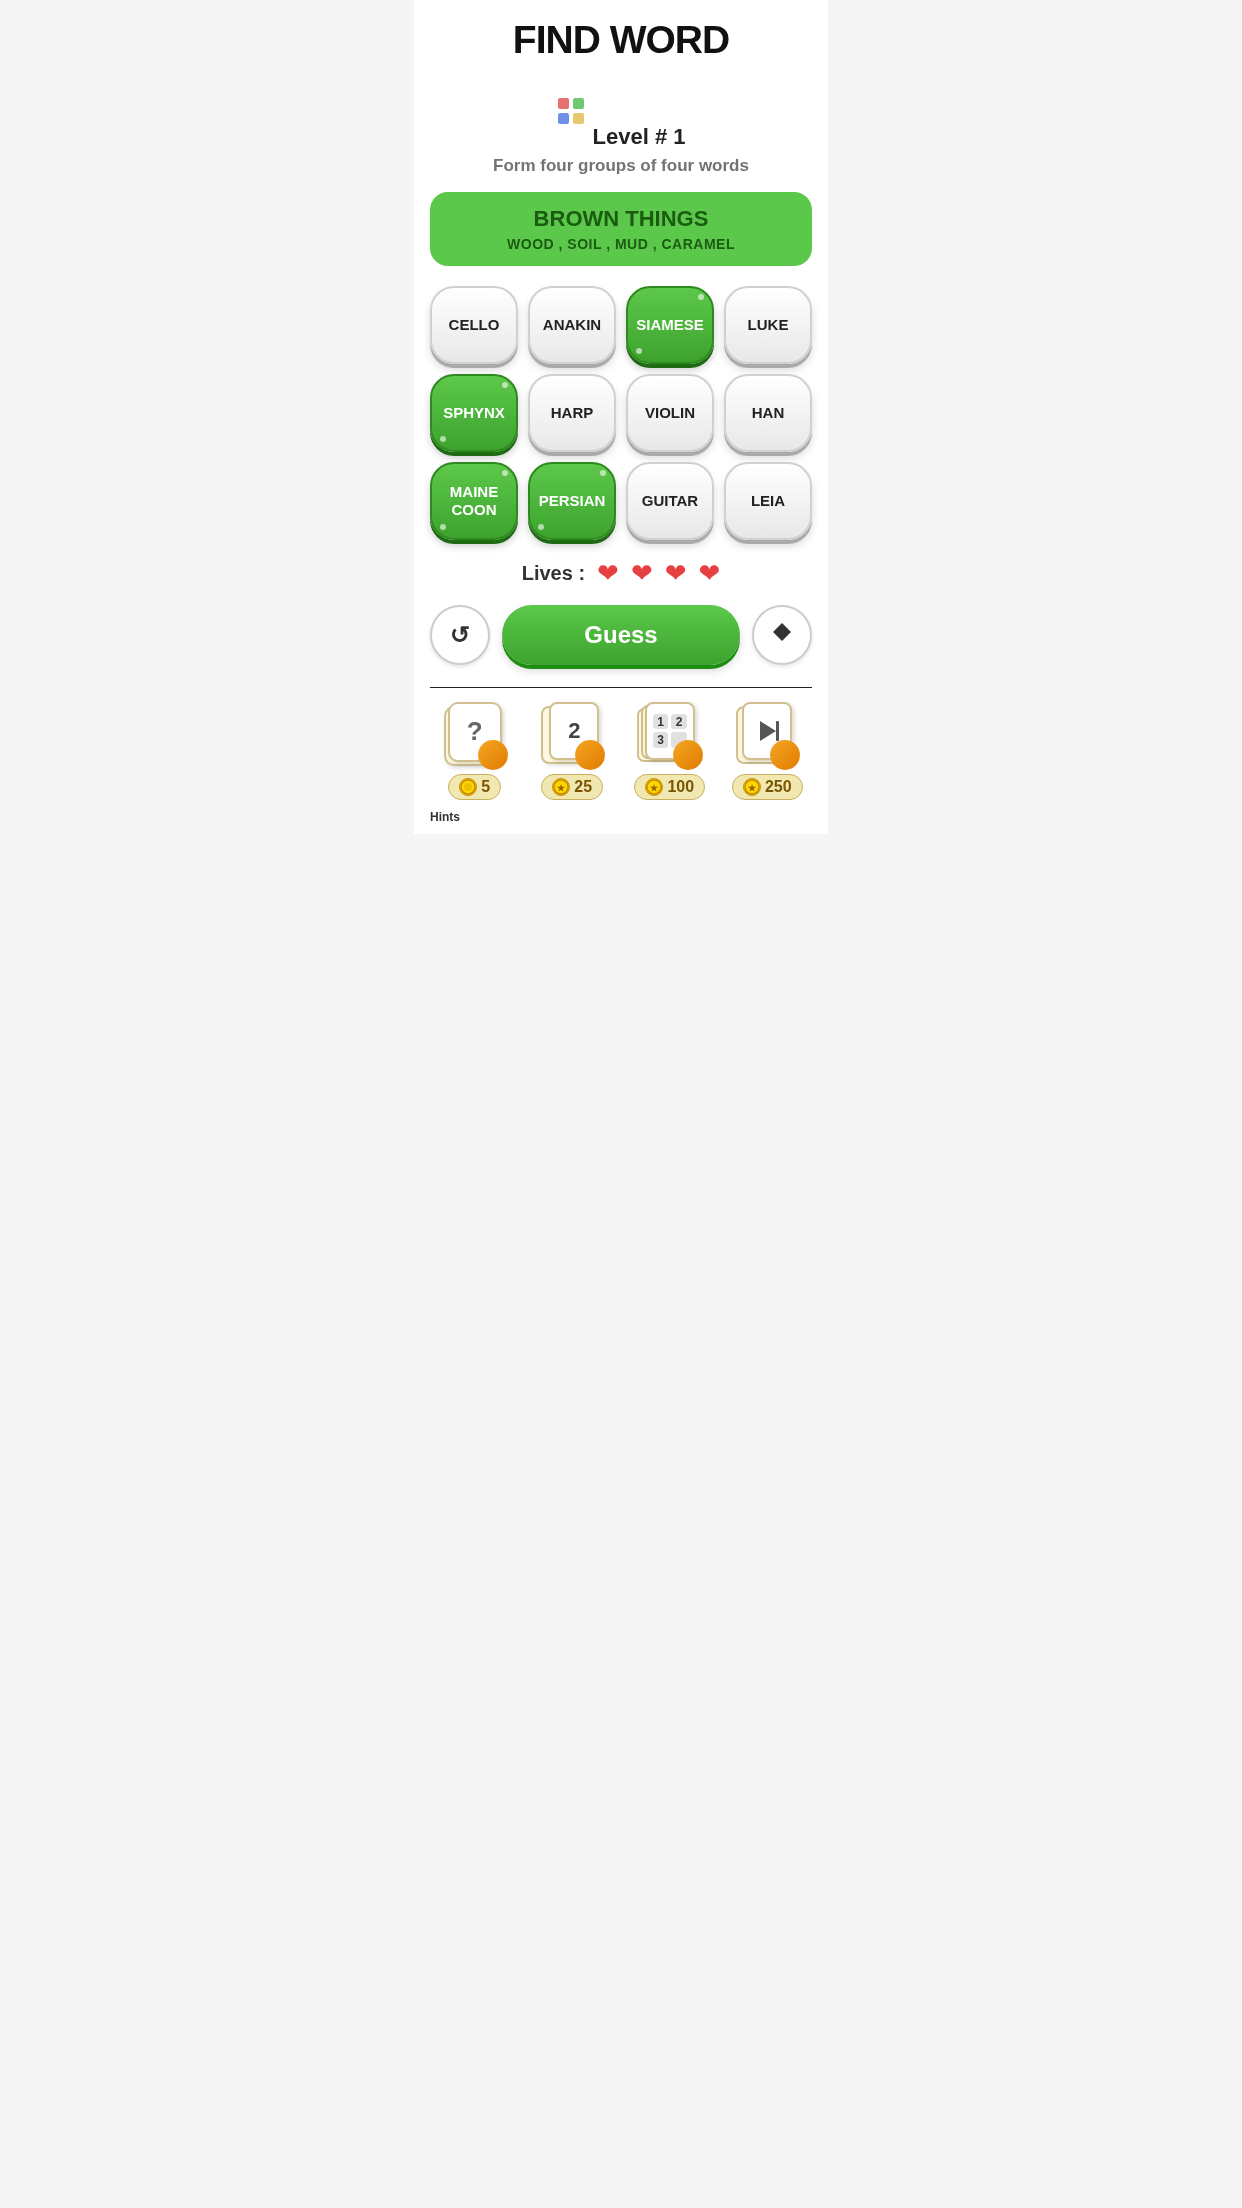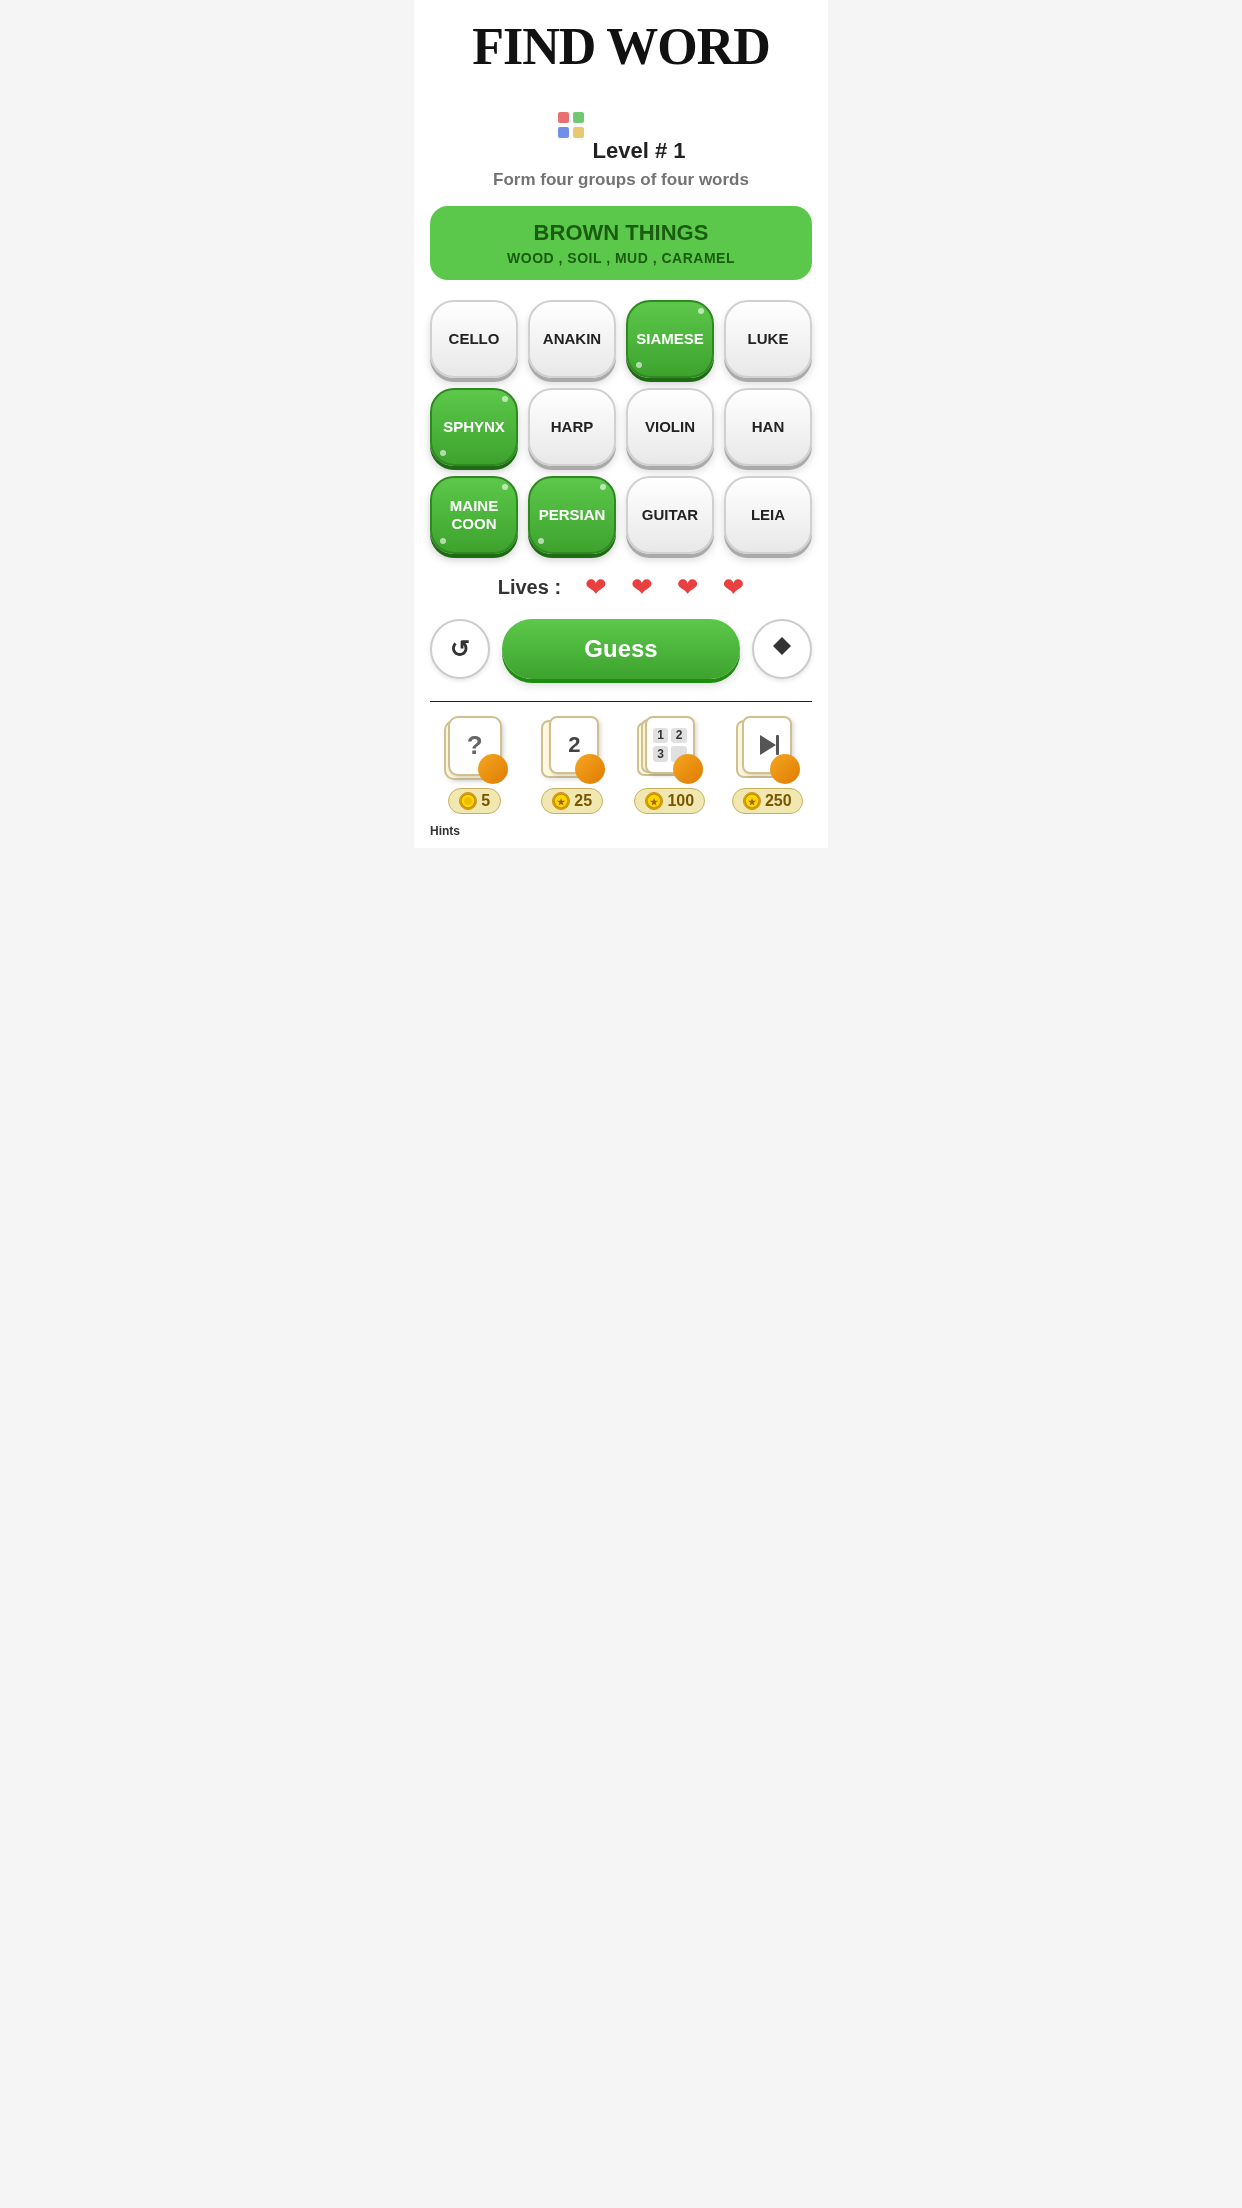--- a/index.html
+++ b/index.html
@@ -17,28 +17,27 @@
     .app-container {
       background: #ffffff;
       min-height: 736px;
       display: flex;
       flex-direction: column;
       align-items: center;
       padding: 20px 16px 10px;
     }
 
     .title {
-      font-size: 52px;
+      font-size: 39px;
       font-weight: 900;
       text-align: center;
       line-height: 1.05;
       color: #111;
       margin-bottom: 18px;
       letter-spacing: -1px;
-      font-family: Liberation Serif, serif;
     }
 
     .level-row {
       display: flex;
       align-items: center;
       gap: 8px;
       margin-bottom: 6px;
     }
 
     .level-icon {
@@ -139,21 +138,21 @@
       left: 8px;
       width: 6px;
       height: 6px;
       background: rgba(255,255,255,0.6);
       border-radius: 50%;
     }
 
     .lives-row {
       display: flex;
       align-items: center;
-      gap: 24px;
+      gap: 12px;
       margin-bottom: 16px;
     }
 
     .lives-label {
       font-size: 20px;
       font-weight: 700;
       color: #333;
     }
 
     .heart {

